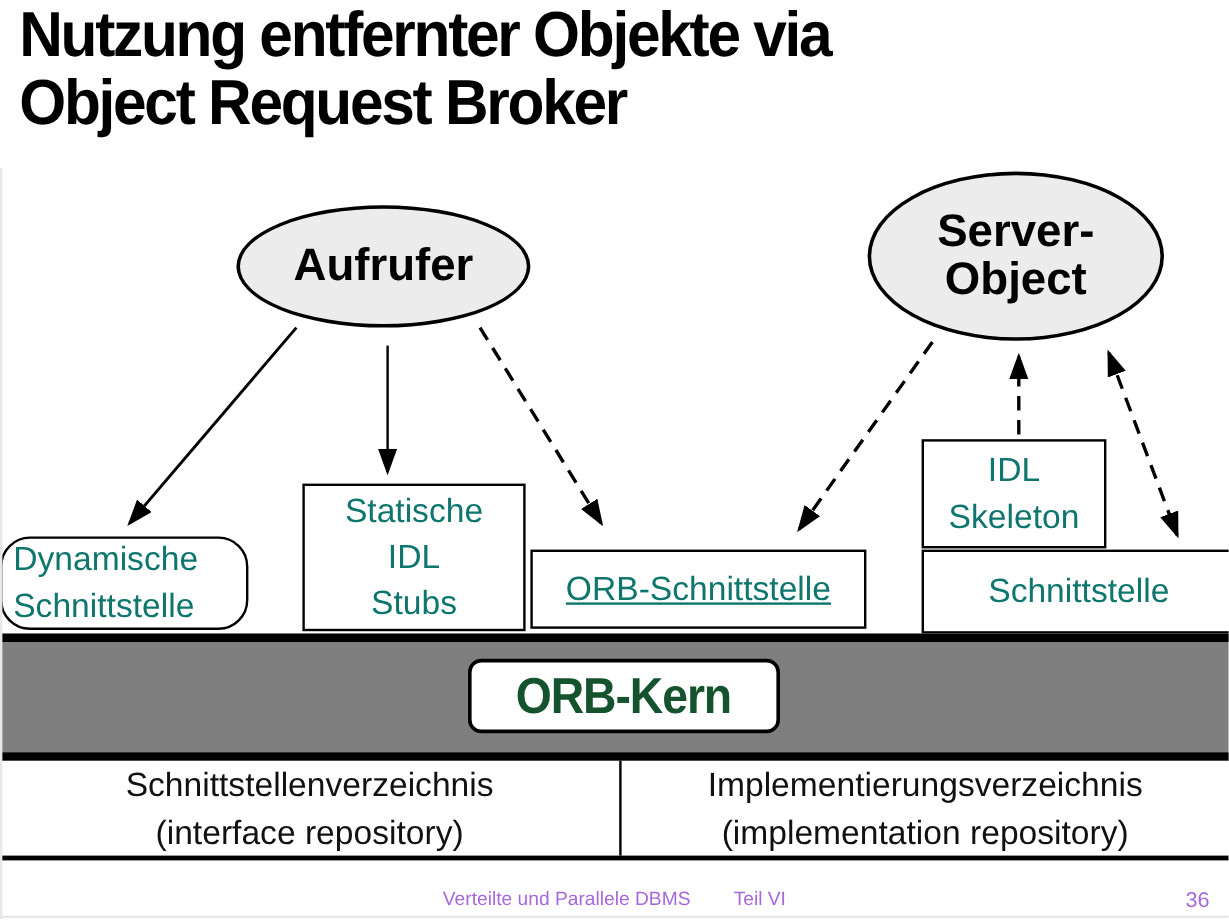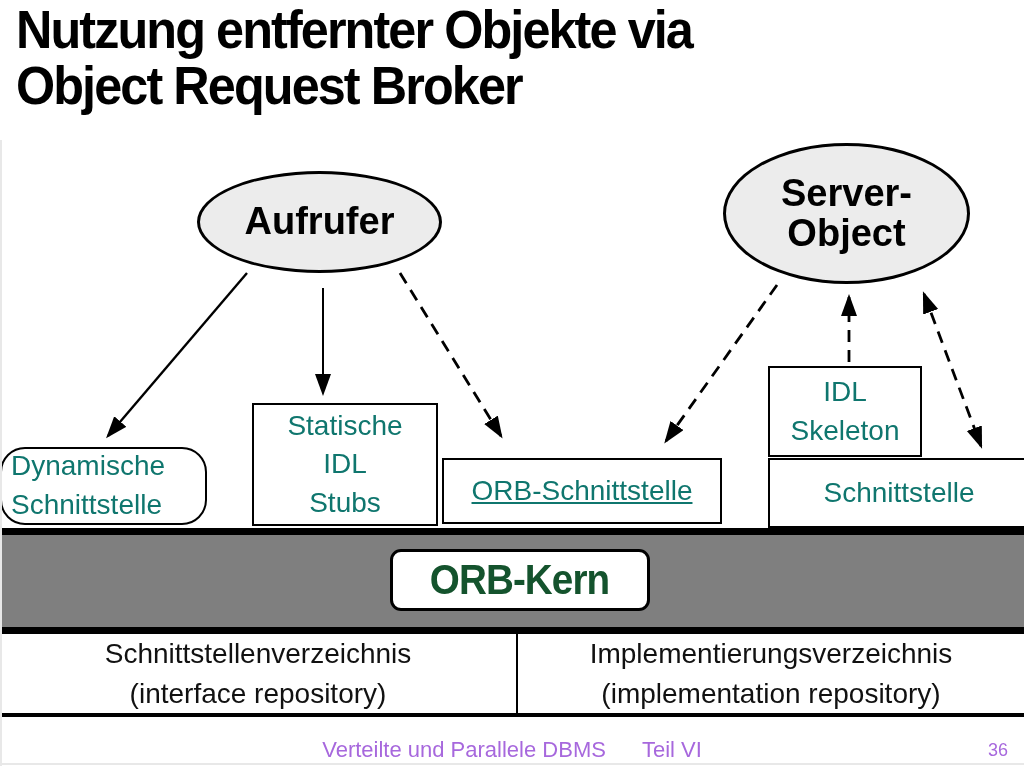--- a/index.html
+++ b/index.html
@@ -74,21 +74,21 @@
   .repo-right{flex:1;}
 
   
   .edge-left{position:absolute;left:0;top:140px;width:2px;height:626px;background:var(--edge-line);}
   .edge-bottom{position:absolute;left:0;top:763px;width:1024px;height:2px;background:var(--edge-line);}
 
   
   .footer{
     position:absolute;left:0;top:738px;width:1024px;height:24px;
     display:flex;justify-content:center;align-items:center;gap:36px;
-    font-size:22px;color:var(--footer-text);
+    font-size:16px;color:var(--footer-text);
   }
   .page-number{
     position:absolute;right:16px;top:738px;height:24px;display:flex;align-items:center;
     font-size:18px;color:var(--footer-text);
   }
 </style>
 </head>
 <body>
 
 <div class="slide">

